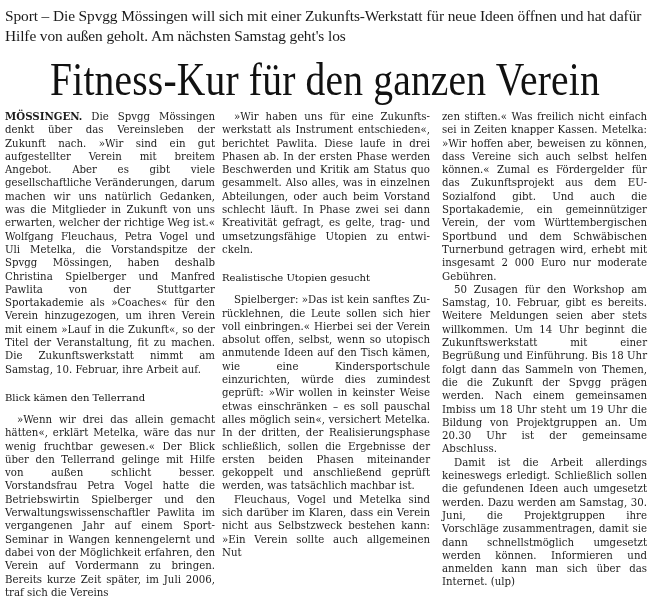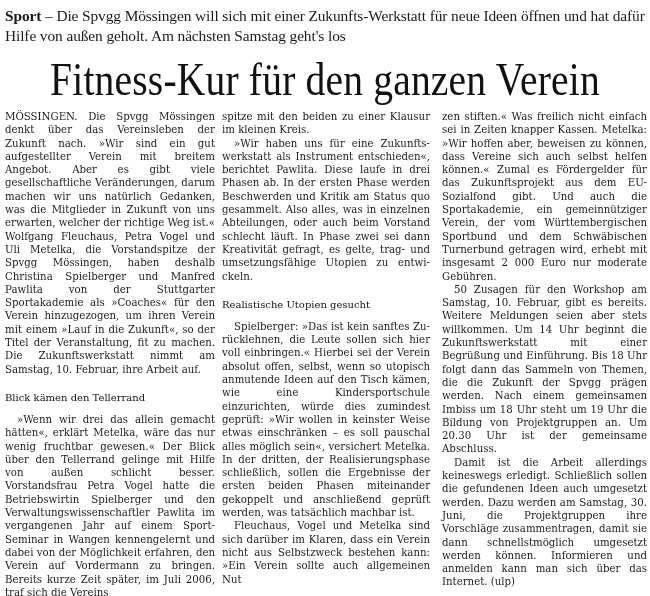--- a/index.html
+++ b/index.html
@@ -5,38 +5,38 @@
   html, body { margin: 0; padding: 0; background: #ffffff; }
   body {
     width: 650px; height: 596px; overflow: hidden; position: relative;
     font-family: "DejaVu Serif", "Liberation Serif", serif; color: #1a1a1a;
   }
   .kicker {
     position: absolute; left: 5px; top: 6px; width: 642px;
     font-family: "Liberation Serif", serif; font-size: 15.4px; line-height: 20px;
     color: #1a1a1a; letter-spacing: -0.1px;
   }
-  .kicker b { font-weight: bold; }
+  .kicker b { font-weight: normal; }
   .headline {
     position: absolute; left: 0; top: 56px; width: 650px; text-align: center;
     font-family: "Liberation Serif", serif; font-size: 46px; line-height: 48px;
     color: #111; transform: scaleX(0.86); transform-origin: center;
     letter-spacing: 0.2px; white-space: nowrap;
   }
   .col {
     position: absolute; top: 110px;
     font-family: "DejaVu Serif", serif; font-size: 10.2px; line-height: 13.3px;
     text-align: justify; hyphens: manual; color: #1c1c1c;
   }
   .c1 { left: 5px; width: 210px; }
   .c2 { left: 222px; width: 208px; }
   .c3 { left: 442px; width: 205px; }
   .col p { margin: 0; }
   .col p.indent { text-indent: 12px; }
-  .col .dateline { font-weight: normal; }
+  .col .dateline { font-weight: bold; }
   .col h2 {
     font-family: "DejaVu Serif", serif; font-weight: normal;
     font-size: 10px; line-height: 16px; margin: 14px 0 7px 0; color: #111;
   }
   .web {
     font-family: "DejaVu Sans", sans-serif; font-size: 10.4px; line-height: 13.5px;
     text-align: right; color: #555; margin-top: 5px; letter-spacing: 0.1px;
   }
 </style>
 </head>
@@ -48,21 +48,20 @@
 
 <div class="headline">Fitness-Kur für den ganzen Verein</div>
 
 <div class="col c1">
   <p><span class="dateline">MÖSSINGEN.</span><span> Die Spvgg Mössingen denkt über das Vereinsleben der Zukunft nach. »Wir sind ein gut aufgestellter Ver­ein mit breitem Angebot. Aber es gibt viele gesellschaftliche Veränderungen, darum machen wir uns natürlich Gedan­ken, was die Mitglieder in Zukunft von uns erwarten, welcher der richtige Weg ist.« Wolfgang Fleuchaus, Petra Vogel und Uli Metelka, die Vorstandspitze der Spvgg Mössingen, haben deshalb Christi­na Spielberger und Manfred Pawlita von der Stuttgarter Sportakademie als »Coaches« für den Verein hinzugezogen, um ihren Verein mit einem »Lauf in die Zukunft«, so der Titel der Veranstaltung, fit zu machen. Die Zukunftswerkstatt nimmt am Samstag, 10. Februar, ihre Ar­beit auf.</span></p>
   <h2>Blick kämen den Tellerrand</h2>
   <p class="indent">»Wenn wir drei das allein gemacht hätten«, erklärt Metelka, wäre das nur wenig fruchtbar gewesen.« Der Blick über den Tellerrand gelinge mit Hilfe von außen schlicht besser. Vorstandsfrau Pe­tra Vogel hatte die Betriebswirtin Spiel­berger und den Verwaltungswissen­schaftler Pawlita im vergangenen Jahr auf einem Sport-Seminar in Wangen ken­nengelernt und dabei von der Möglich­keit erfahren, den Verein auf Vorder­mann zu bringen. Bereits kurze Zeit spä­ter, im Juli 2006, traf sich die Vereins­</p>
 </div>
 
 <div class="col c2">
-  <p>spitze mit den beiden zu einer Klausur im kleinen Kreis.</p>
   <p class="indent">»Wir haben uns für eine Zukunfts­werkstatt als Instrument entschieden«, berichtet Pawlita. Diese laufe in drei Pha­sen ab. In der ersten Phase werden Be­schwerden und Kritik am Status quo ge­sammelt. Also alles, was in einzelnen Abteilungen, oder auch beim Vorstand schlecht läuft. In Phase zwei sei dann Kreativität gefragt, es gelte, trag- und umsetzungsfähige Utopien zu entwi­ckeln.</p>
   <h2>Realistische Utopien gesucht</h2>
   <p class="indent">Spielberger: »Das ist kein sanftes Zu­rücklehnen, die Leute sollen sich hier voll einbringen.« Hierbei sei der Verein absolut offen, selbst, wenn so utopisch anmutende Ideen auf den Tisch kämen, wie eine Kindersportschule einzurichten, würde dies zumindest geprüft: »Wir wol­len in keinster Weise etwas einschrän­ken – es soll pauschal alles möglich sein«, versichert Metelka. In der dritten, der Realisierungsphase schließlich, sol­len die Ergebnisse der ersten beiden Pha­sen miteinander gekoppelt und anschlie­ßend geprüft werden, was tatsächlich machbar ist.</p>
   <p class="indent">Fleuchaus, Vogel und Metelka sind sich darüber im Klaren, dass ein Verein nicht aus Selbstzweck bestehen kann: »Ein Verein sollte auch allgemeinen Nut­</p>
 </div>
 
 <div class="col c3">
   <p>zen stiften.« Was freilich nicht einfach sei in Zeiten knapper Kassen. Metelka: »Wir hoffen aber, beweisen zu können, dass Vereine sich auch selbst helfen kön­nen.« Zumal es Fördergelder für das Zu­kunftsprojekt aus dem EU-Sozialfond gibt. Und auch die Sportakademie, ein gemeinnütziger Verein, der vom Würt­tembergischen Sportbund und dem Schwäbischen Turnerbund getragen wird, erhebt mit insgesamt 2 000 Euro nur moderate Gebühren.</p>
   <p class="indent">50 Zusagen für den Workshop am Samstag, 10. Februar, gibt es bereits. Weitere Meldungen seien aber stets will­kommen. Um 14 Uhr beginnt die Zu­kunftswerkstatt mit einer Begrüßung und Einführung. Bis 18 Uhr folgt dann das Sammeln von Themen, die die Zu­kunft der Spvgg prägen werden. Nach ei­nem gemeinsamen Imbiss um 18 Uhr steht um 19 Uhr die Bildung von Projekt­gruppen an. Um 20.30 Uhr ist der ge­meinsame Abschluss.</p>
   <p class="indent">Damit ist die Arbeit allerdings keines­wegs erledigt. Schließlich sollen die ge­fundenen Ideen auch umgesetzt werden. Dazu werden am Samstag, 30. Juni, die Projektgruppen ihre Vorschläge zusam­mentragen, damit sie dann schnellst­möglich umgesetzt werden können. In­formieren und anmelden kann man sich über das Internet. (ulp)</p>

